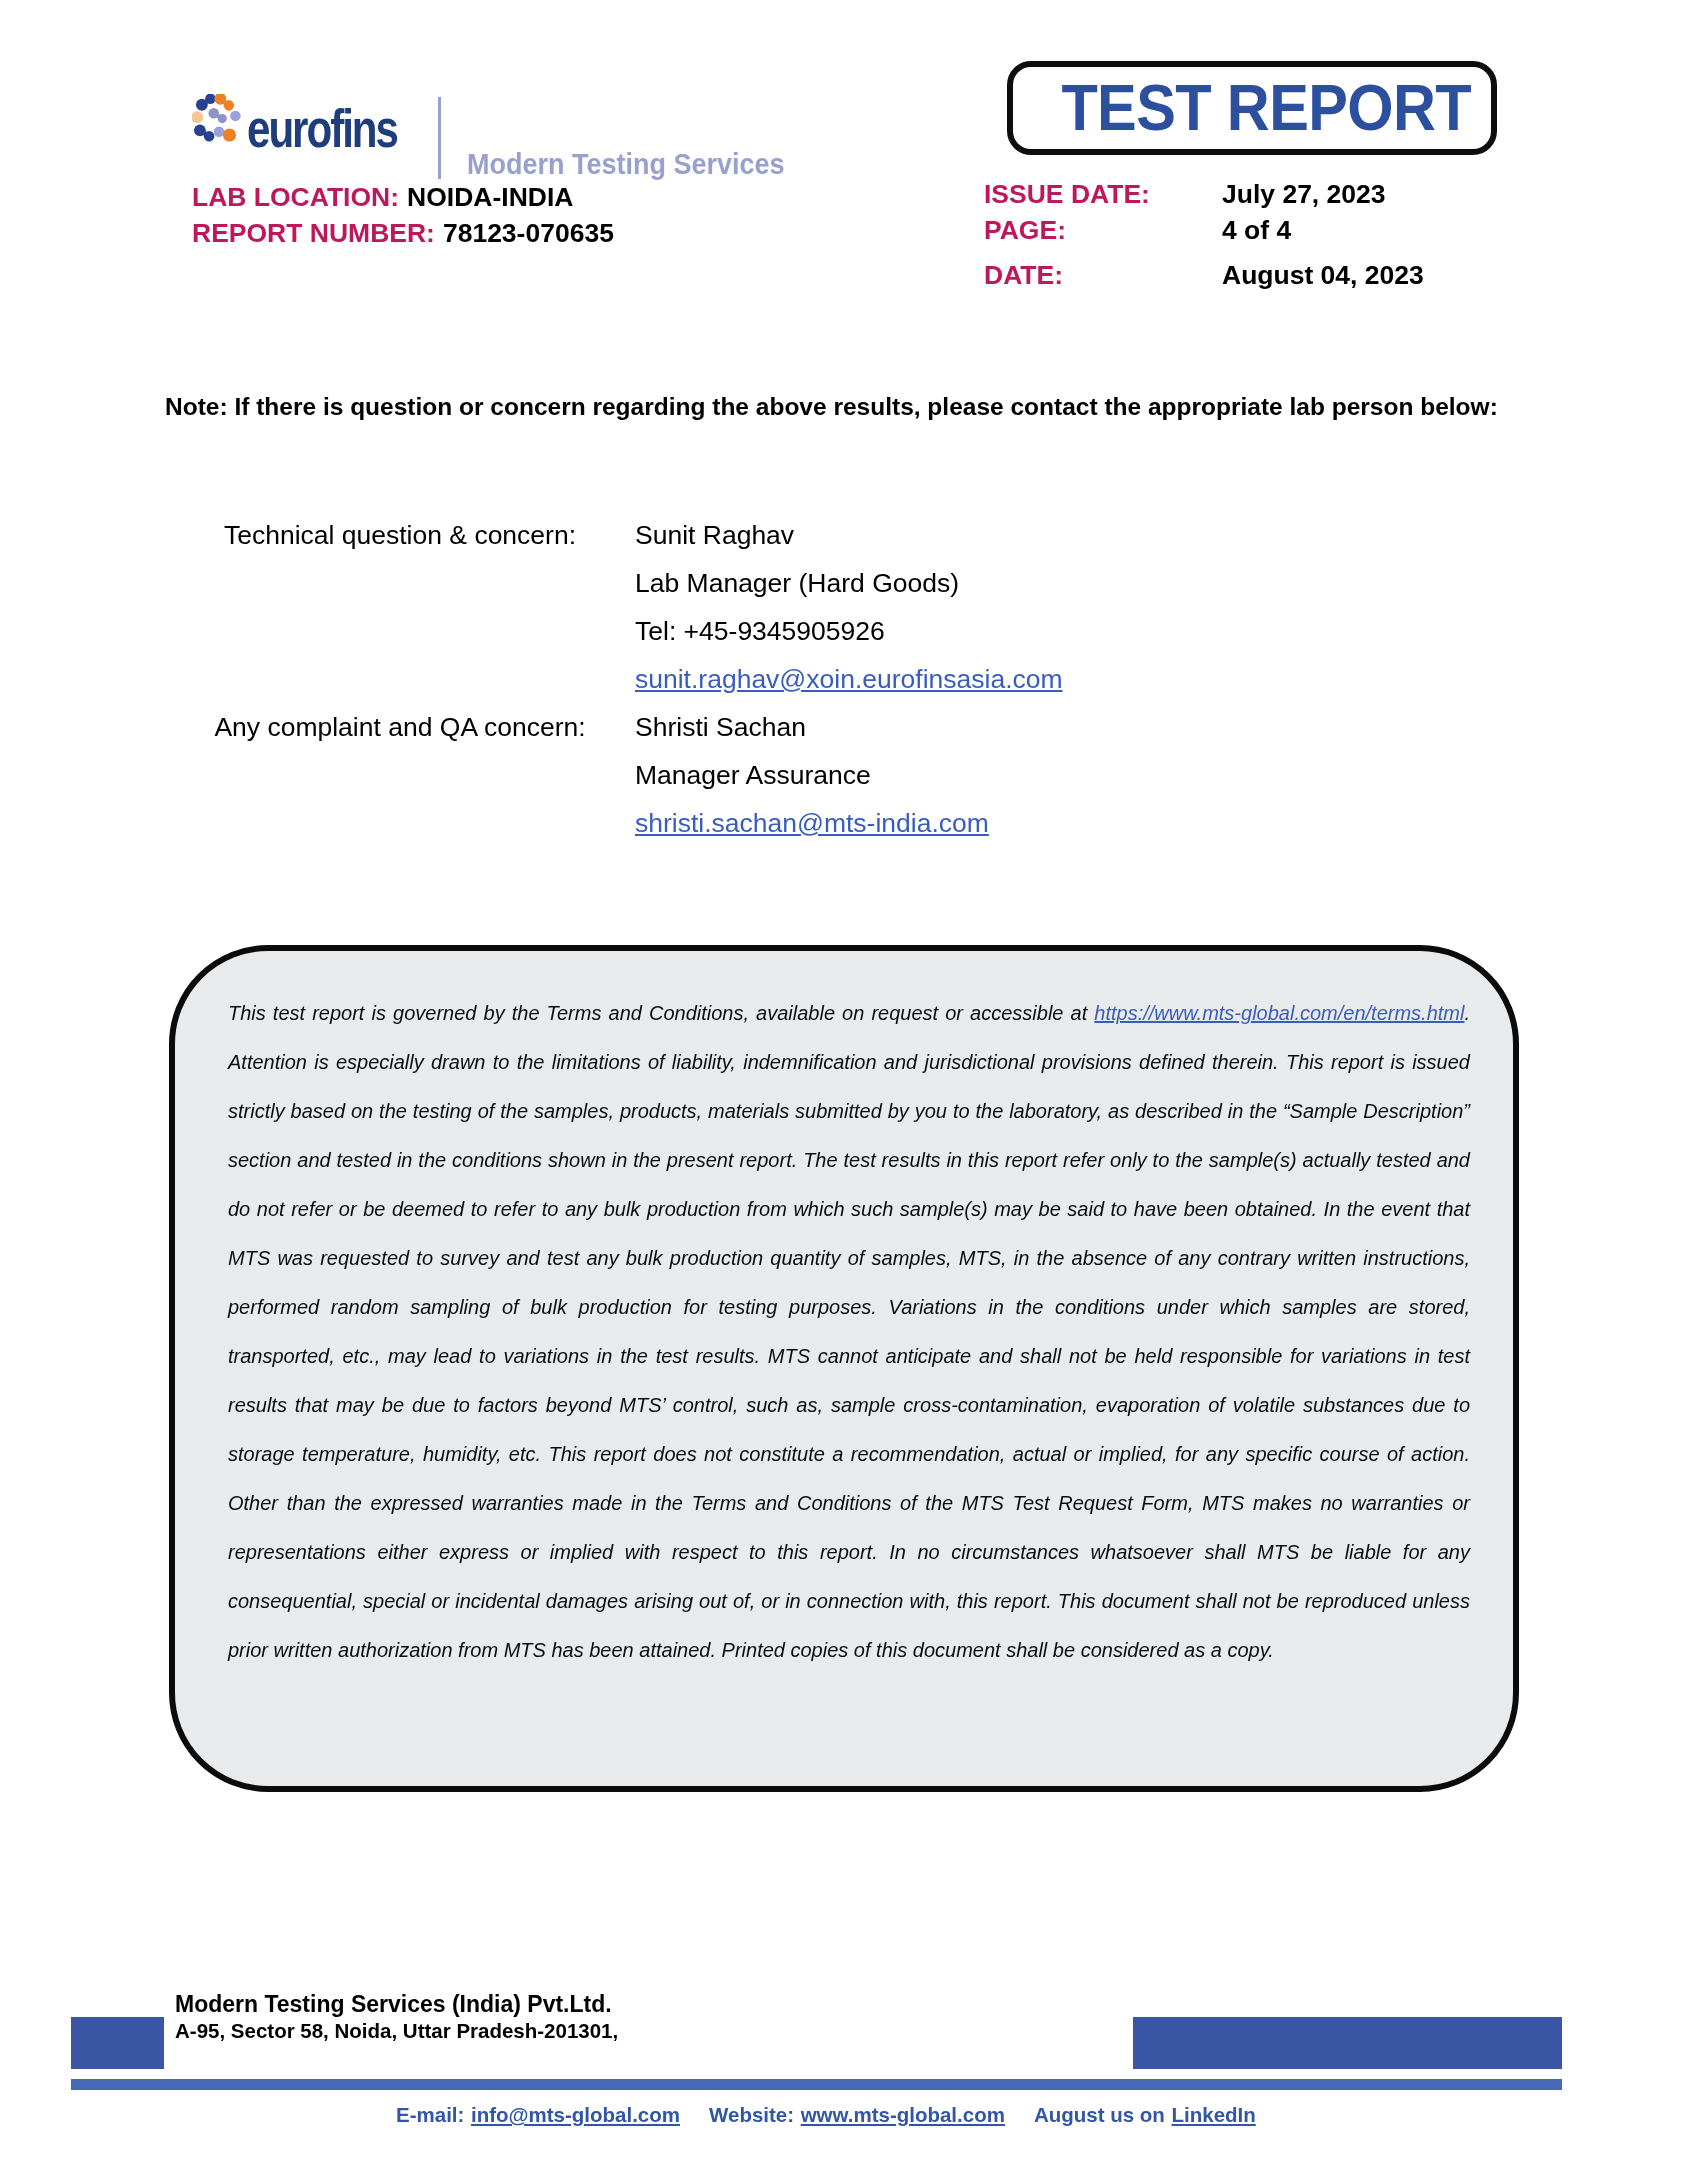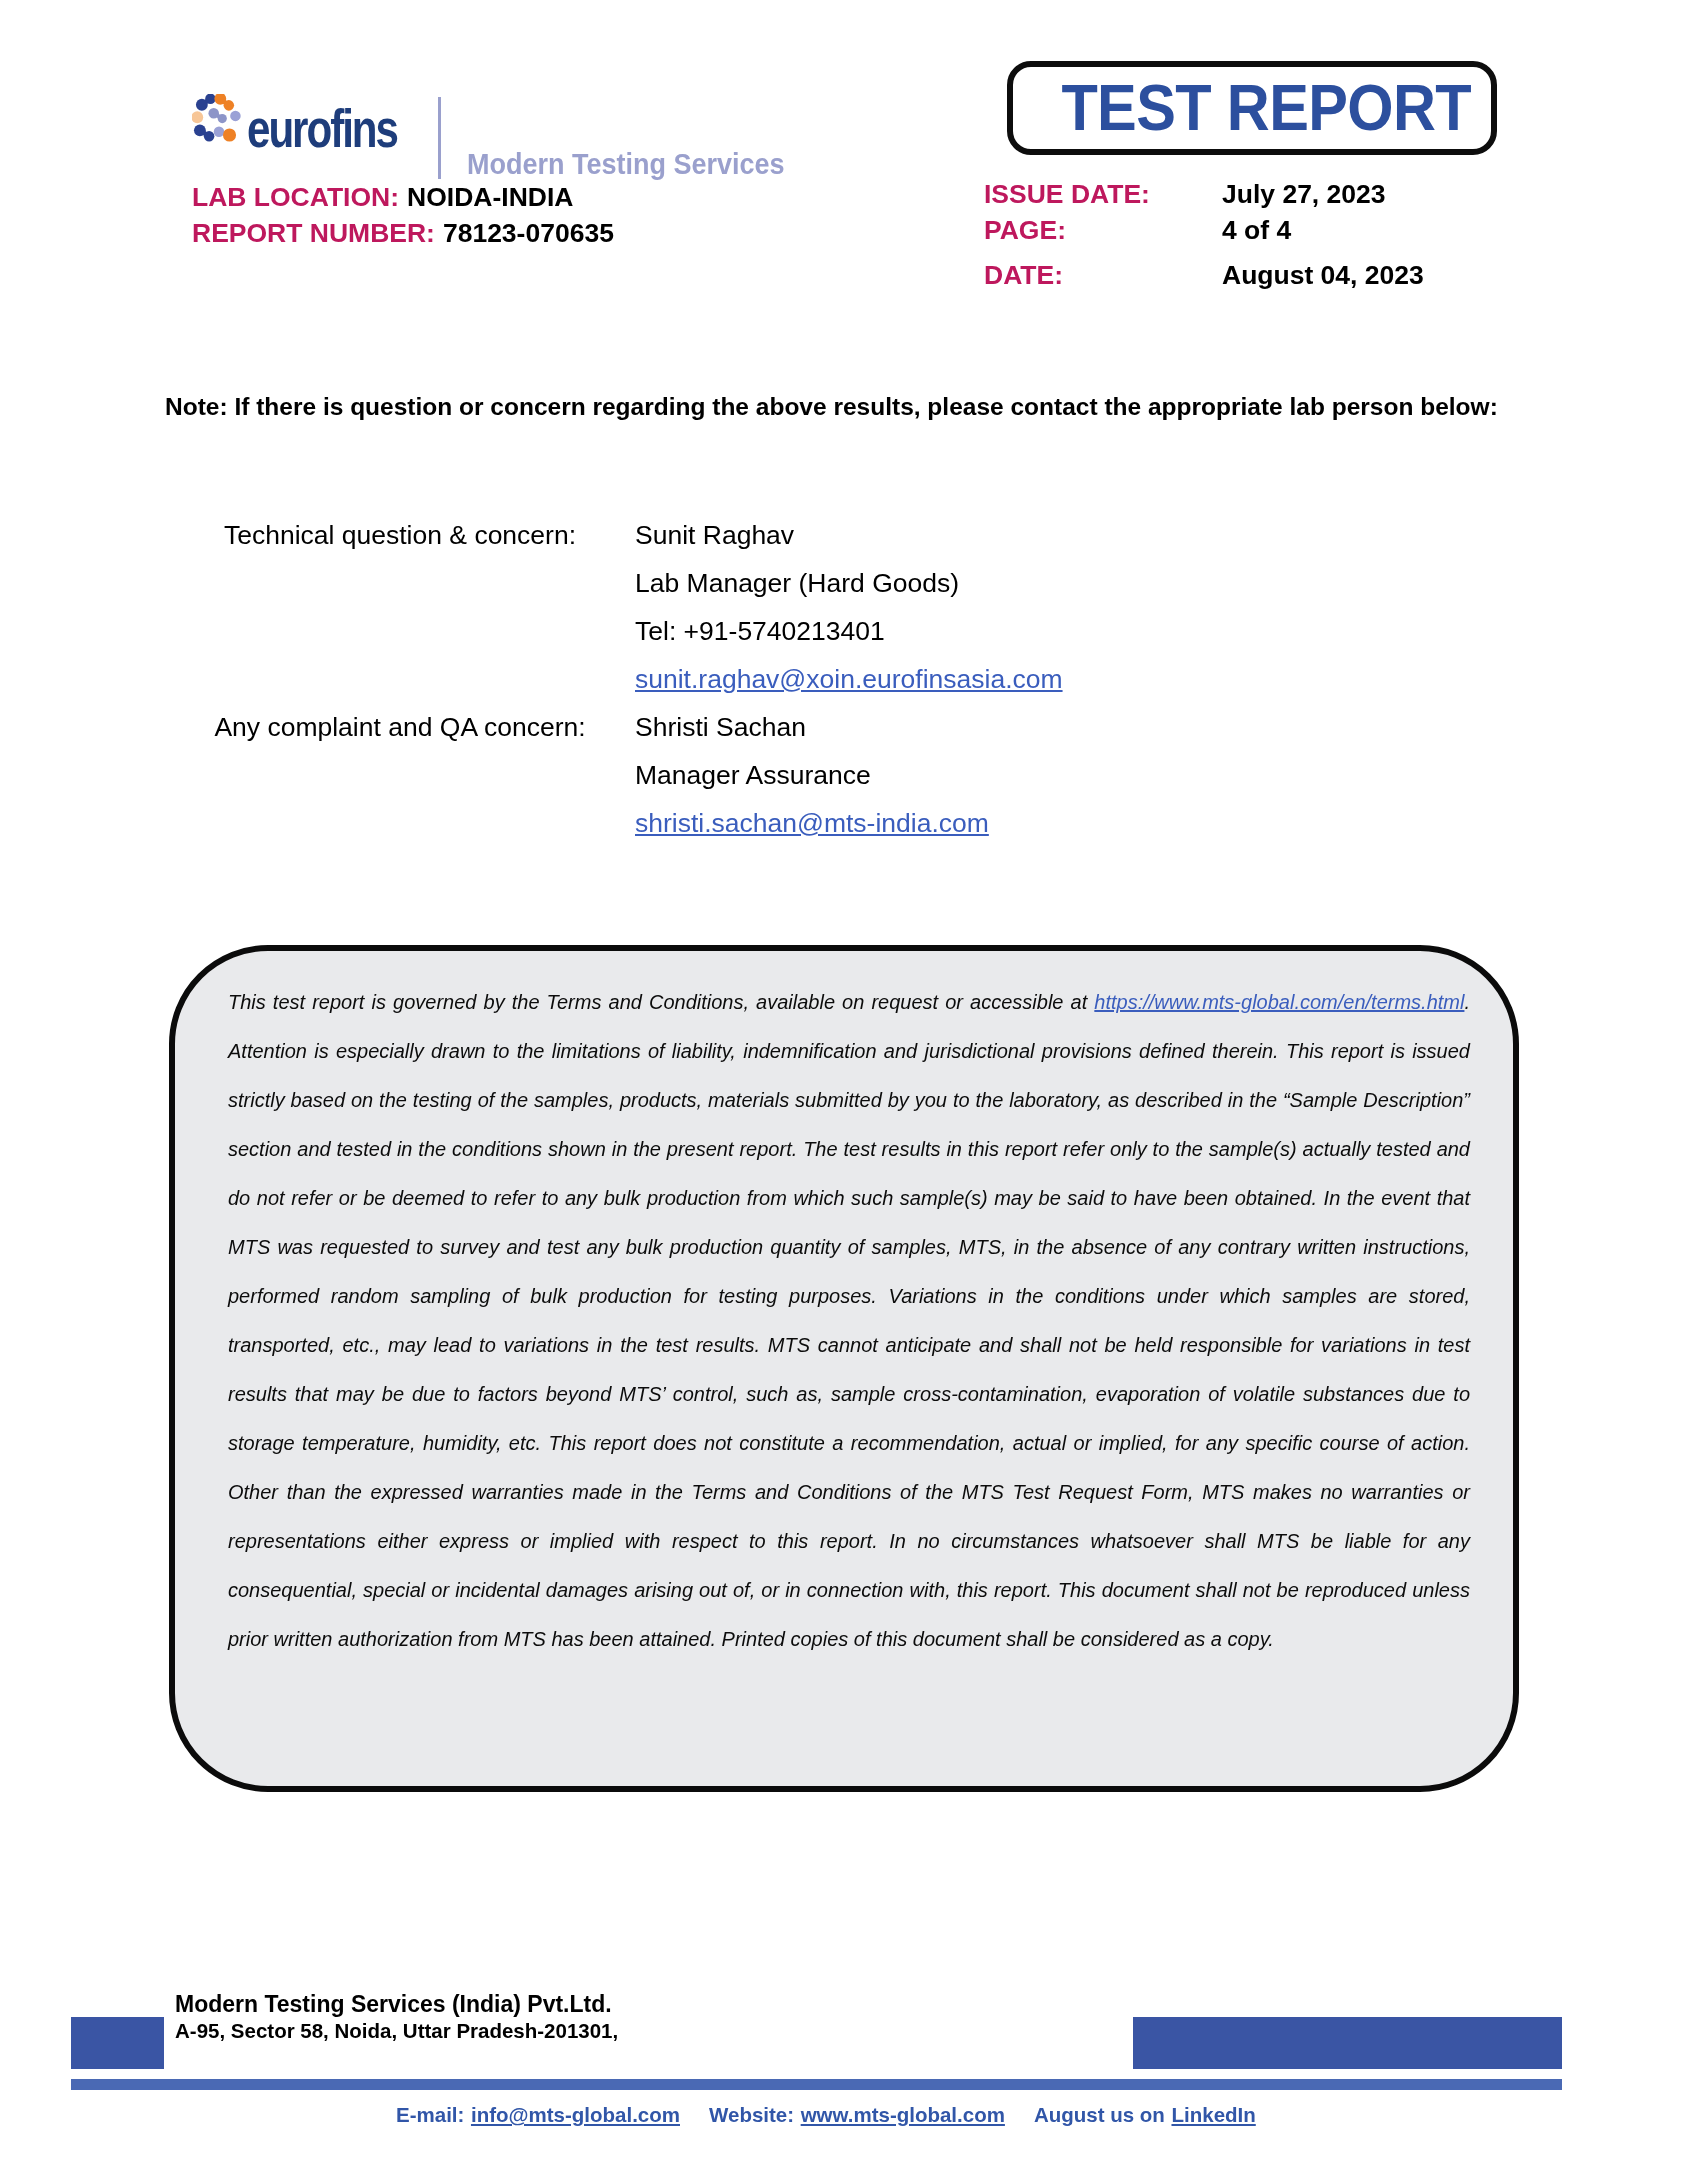--- a/index.html
+++ b/index.html
@@ -38,21 +38,21 @@
   
   #contacts{left:165px;top:511px;font-size:26.5px;}
   .cgroup{display:flex;align-items:flex-start;}
   .clabel{width:470px;font-weight:normal;line-height:48px;flex:none;text-align:center;}
   .clines .cline{height:48px;line-height:48px;white-space:nowrap;}
   a.maillink{color:#3a5dbd;text-decoration:underline;cursor:pointer;}
 
   
   #terms-box{left:169px;top:945px;width:1350px;height:847px;box-sizing:border-box;
              background:#e9eaec;border:6.6px solid #0b0b0b;border-radius:99px;}
-  #terms-box p{margin:0;padding:27px 43px 0 53px;font-size:20px;font-style:italic;
+  #terms-box p{margin:0;padding:38px 43px 0 53px;font-size:20px;font-style:italic;
                line-height:49px;text-align:justify;color:#0c0c0c;}
   a.termlink{color:#3a5dbd;text-decoration:underline;white-space:nowrap;cursor:pointer;}
 
   
   #f-company{left:175px;top:1991px;font-size:23px;font-weight:bold;white-space:nowrap;}
   #f-address{left:175px;top:2019px;font-size:20.5px;font-weight:bold;white-space:nowrap;}
   #f-telline{left:175px;top:2044px;font-size:20.5px;font-weight:bold;white-space:nowrap;}
   #f-telline .sp-l{margin-right:28px;}
   #f-telline .sp-s{margin-right:6.6px;}
   #f-rect-left{left:71px;top:2017px;width:93px;height:52px;background:#3a55a4;}
@@ -119,21 +119,21 @@
   </div>
 
   <div class="abs" id="note">Note: If there is question or concern regarding the above results, please contact the appropriate lab person below:</div>
 
   <div class="abs" id="contacts">
     <div class="cgroup">
       <div class="clabel">Technical question &amp; concern:</div>
       <div class="clines">
         <div class="cline">Sunit Raghav</div>
         <div class="cline">Lab Manager (Hard Goods)</div>
-        <div class="cline">Tel: +91-5740213401</div>
+        <div class="cline">Tel: +45-9345905926</div>
         <div class="cline"><a class="maillink">sunit.raghav@xoin.eurofinsasia.com</a></div>
       </div>
     </div>
     <div class="cgroup">
       <div class="clabel">Any complaint and QA concern:</div>
       <div class="clines">
         <div class="cline">Shristi Sachan</div>
         <div class="cline">Manager Assurance</div>
         <div class="cline"><a class="maillink">shristi.sachan@mts-india.com</a></div>
       </div>

